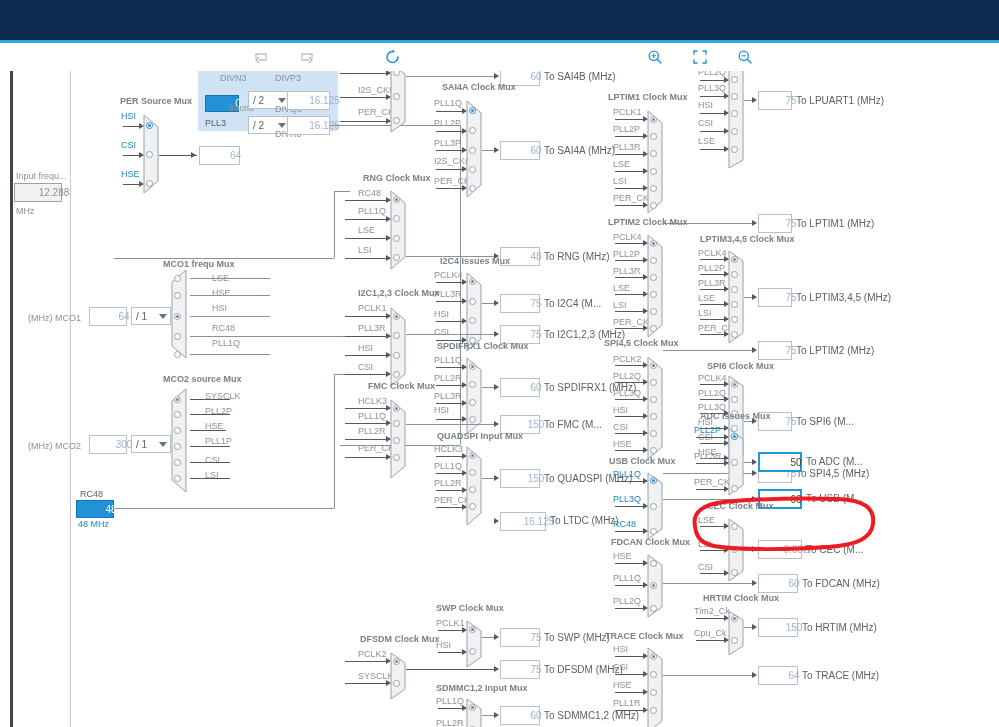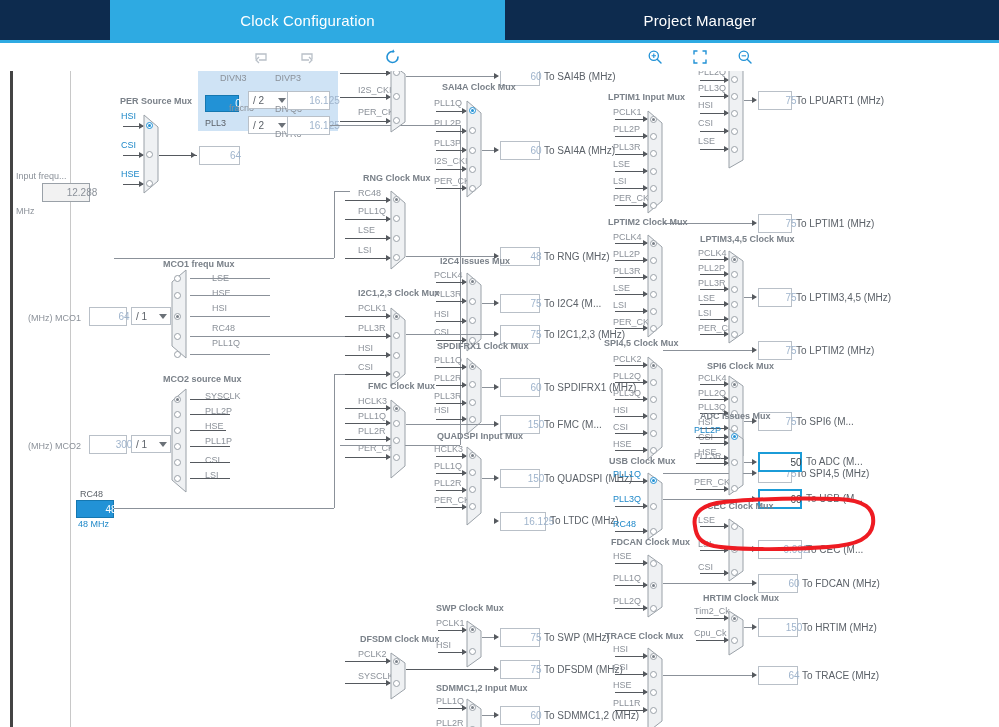--- a/index.html
+++ b/index.html
@@ -39,21 +39,21 @@
 
   
   .lbl{position:absolute;font-size:9px;color:#8b9199;white-space:nowrap;}
   .lbl.blue{color:#2089c9;}
   .lbl.dark{color:#5b6168;font-weight:bold;}
   .muxname{position:absolute;font-size:9px;color:#7a8189;font-weight:bold;white-space:nowrap;}
   .val{position:absolute;height:19px;border:1px solid #b9c0c8;background:#fff;color:#9fb4cc;
        font-size:10px;display:flex;align-items:center;justify-content:center;box-sizing:border-box;padding-left:32px;}
   .val.hl{border:2px solid #1b9cd8;color:#3c4248;}
   .val.sel{background:#2292d6;color:#fff;border:1px solid #1577b0;}
-  .val.grey{border:1px solid #9aa1a8;color:#8b9199;background:#f2f2f2;margin-left:28px;}
+  .val.grey{border:1px solid #9aa1a8;color:#8b9199;background:#f2f2f2;}
   .outlbl{position:absolute;font-size:10px;color:#5b6168;white-space:nowrap;}
   .wire{position:absolute;background:#8b9199;}
   .wire.h{height:1px;}
   .wire.v{width:1px;}
   .wire.dk{background:#55595e;}
   .arrow{position:absolute;width:0;height:0;border-top:3px solid transparent;
          border-bottom:3px solid transparent;border-left:5px solid #55595e;}
   .mux{position:absolute;}
   .mux svg{display:block;}
   .sel-dot{position:absolute;width:7px;height:7px;border-radius:50%;
@@ -70,26 +70,20 @@
           border-left:4px solid transparent;border-right:4px solid transparent;
           border-top:5px solid #6b7178;}
   #pll3panel{position:absolute;background:#cfe3f5;}
   #redcircle{position:absolute;left:688px;top:425px;width:190px;height:55px;}
 </style>
 </head>
 <body>
 
 <div id="tabbar">
   <div class="edge" id="edge-l"></div>
-  <div class="tab" id="tab-clock">
-    <span>Clock Configuration</span>
-  </div>
-  <div class="tab" id="tab-proj">
-    <span>Project Manager</span>
-  </div>
   <div class="edge" id="edge-r"></div>
 </div>
 <div id="tabrule"></div>
 
 <div id="toolbar">
   <div class="tbtn" id="tb-undo">
     <svg width="17" height="15" viewBox="0 0 17 15">
         <path d="M3 9 L3 4 L13 4 L13 10 L6 10" fill="none" stroke="#b9c0c8" stroke-width="1.3"></path>
         <path d="M6 7 L3 10 L6 13" fill="none" stroke="#b9c0c8" stroke-width="1.3"></path>
       </svg>
@@ -549,21 +543,21 @@
   <div class="sel-dot" style="left:731px;top:5px;"></div>
   <div class="sel-dot" style="left:731px;top:22px;"></div>
   <div class="sel-dot" style="left:731px;top:39px;"></div>
   <div class="sel-dot" style="left:731px;top:57px;"></div>
   <div class="sel-dot" style="left:731px;top:75px;"></div>
   <div class="wire h" style="left:744px;top:29px;width:12px;"></div>
   <div class="arrow" style="left:752px;top:26px;"></div>
   <div class="val" style="left:758px;top:20px;width:34px;">75</div>
   <div class="outlbl" style="left:796px;top:24px;">To LPUART1 (MHz)</div>
 
-  <div class="muxname" style="left:608px;top:21px;">LPTIM1 Input Mux</div>
+  <div class="muxname" style="left:608px;top:21px;">LPTIM1 Clock Mux</div>
   <div class="lbl" style="left:613px;top:36px;">PCLK1</div>
   <div class="lbl" style="left:613px;top:53px;">PLL2P</div>
   <div class="lbl" style="left:613px;top:71px;">PLL3R</div>
   <div class="lbl" style="left:613px;top:88px;">LSE</div>
   <div class="lbl" style="left:613px;top:105px;">LSI</div>
   <div class="lbl" style="left:613px;top:122px;">PER_CK</div>
   <div class="wire h dk" style="left:615px;top:48px;width:32px;"></div>
   <div class="wire h dk" style="left:615px;top:65px;width:32px;"></div>
   <div class="wire h dk" style="left:615px;top:83px;width:32px;"></div>
   <div class="wire h dk" style="left:615px;top:100px;width:32px;"></div>

